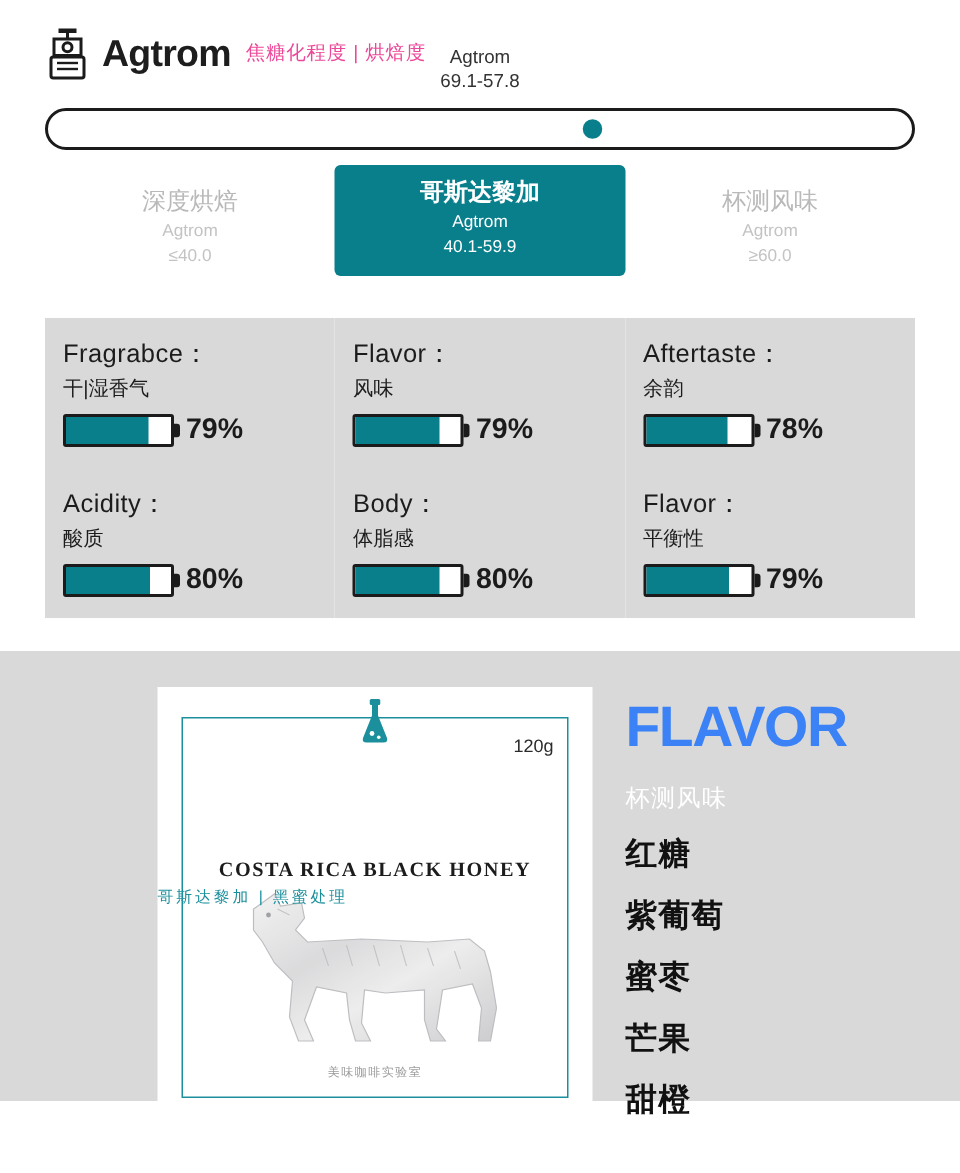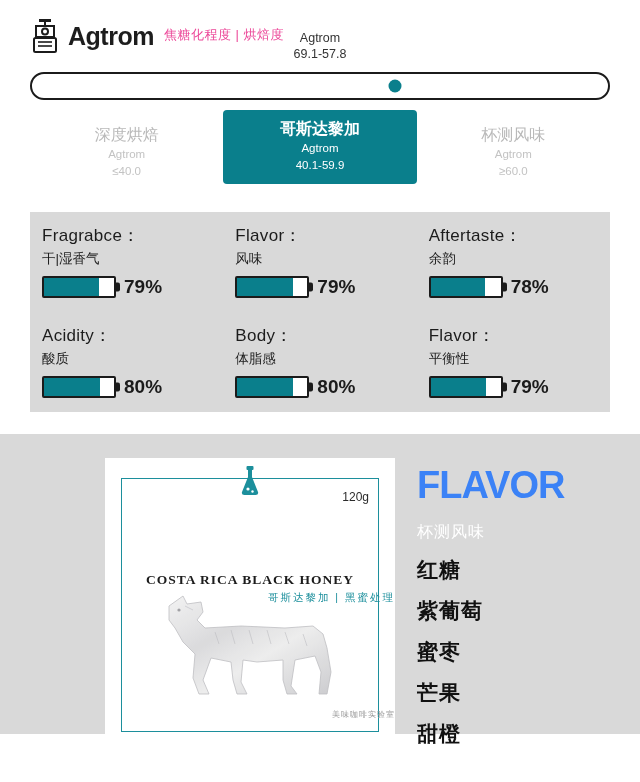--- a/index.html
+++ b/index.html
@@ -230,30 +230,30 @@
     font-family: "Liberation Serif", serif;
     font-size: 13.5px;
     letter-spacing: 1px;
     color: #1c1c1c;
     font-weight: bold;
   }
   .pkg-subtitle {
     position: absolute;
     left: 0; right: 0;
     top: 133px;
-    text-align: right;
+    text-align: left;
     font-size: 10.5px;
     letter-spacing: 2px;
     color: #1c8f9c;
   }
   .pkg-footer {
     position: absolute;
     left: 0; right: 0;
     bottom: 28px;
-    text-align: right;
+    text-align: center;
     font-size: 8px;
     letter-spacing: 1px;
     color: #9a9a9a;
   }
   .tiger {
     position: absolute;
     left: 50%;
     top: 118px;
     transform: translateX(-50%);
     width: 210px;

